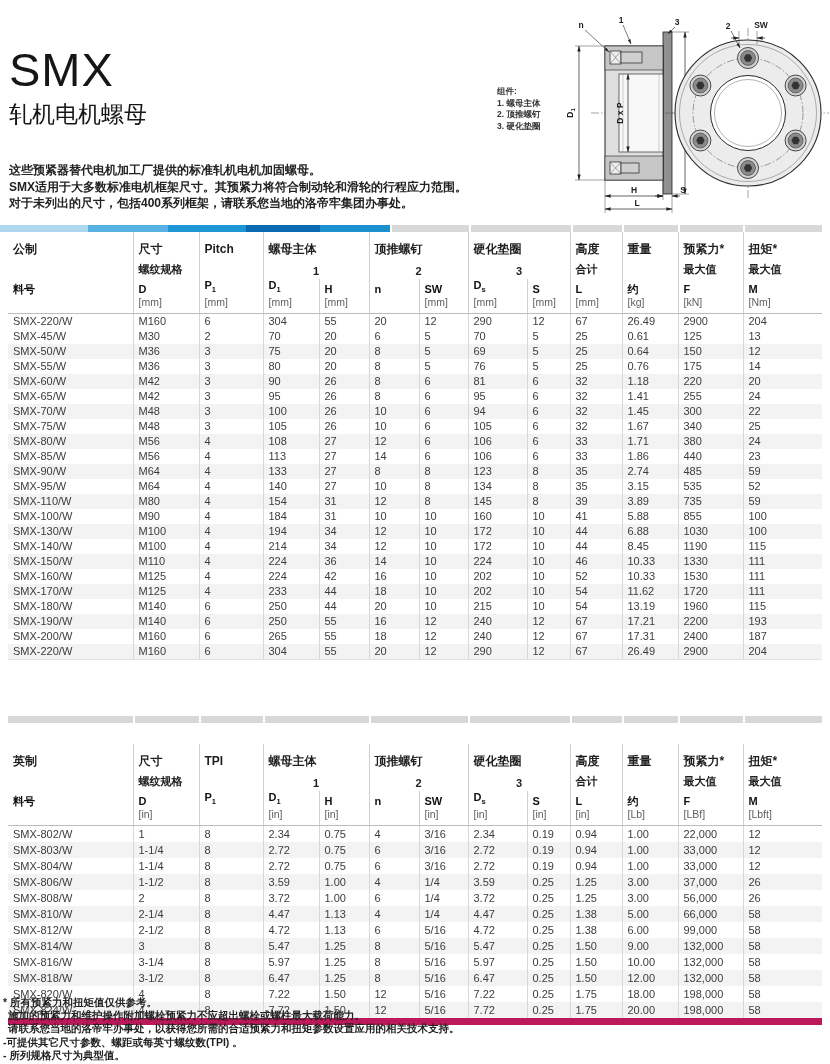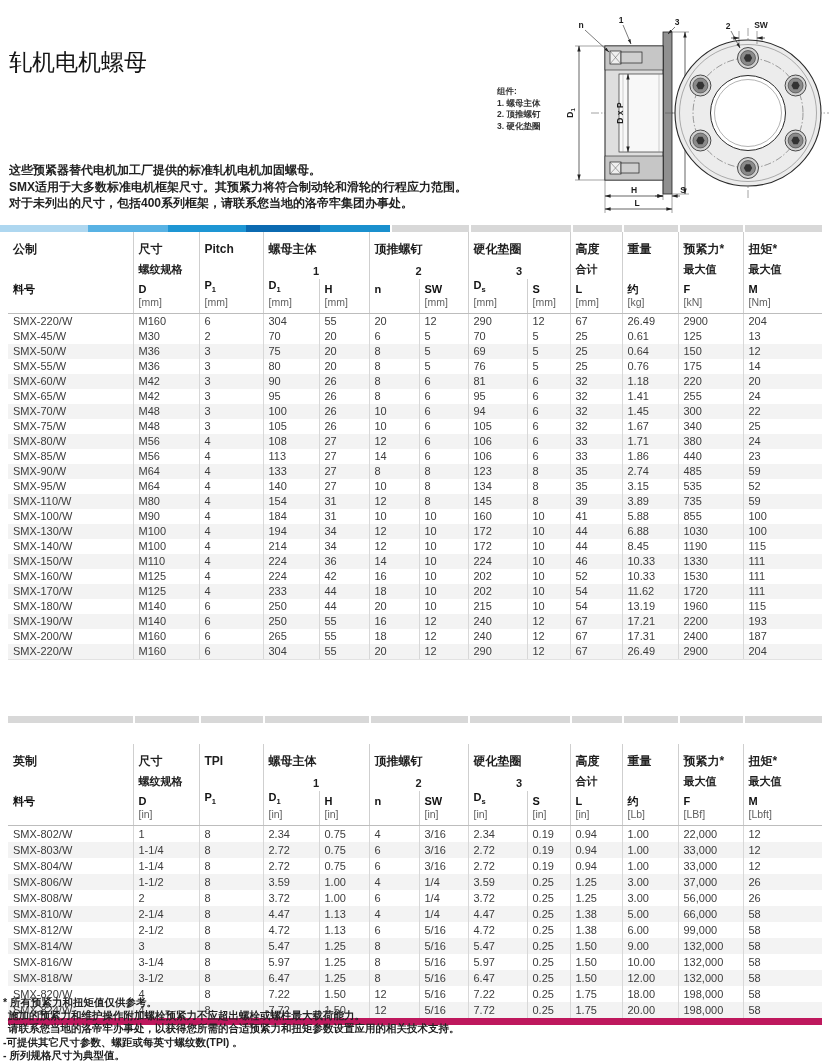--- a/index.html
+++ b/index.html
@@ -55,20 +55,21 @@
   
   #footnotes { position:absolute; left:3px; top:996px; font-size:10.5px; line-height:13.2px; font-weight:600; color:#222; }
   #footnotes .ind { padding-left:5px; }
 </style>
 </head>
 <body>
 
 <div id="page">
 
   <div id="title">
+    <h1>SMX</h1>
     <h2>轧机电机螺母</h2>
   </div>
   <div id="intro">
     <div>这些预紧器替代电机加工厂提供的标准轧机电机加固螺母。</div>
     <div>SMX适用于大多数标准电机框架尺寸。其预紧力将符合制动轮和滑轮的行程应力范围。</div>
     <div>对于未列出的尺寸，包括400系列框架，请联系您当地的洛帝牢集团办事处。</div>
   </div>
 
   <div id="legend">
     <div>组件:</div>

